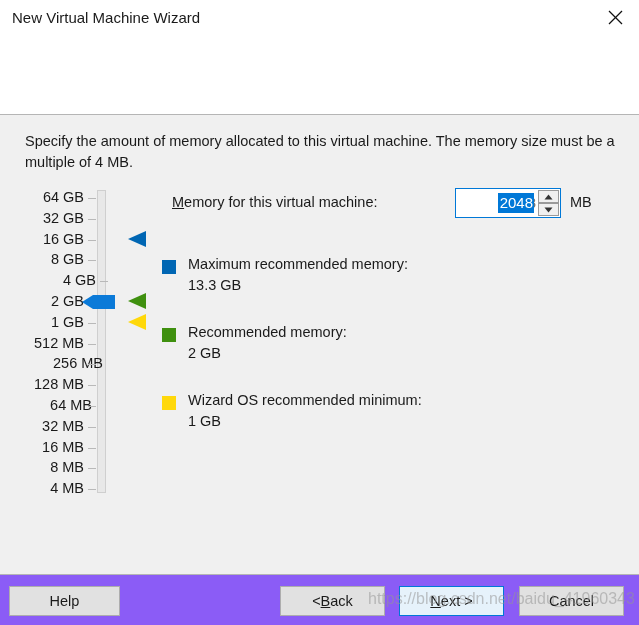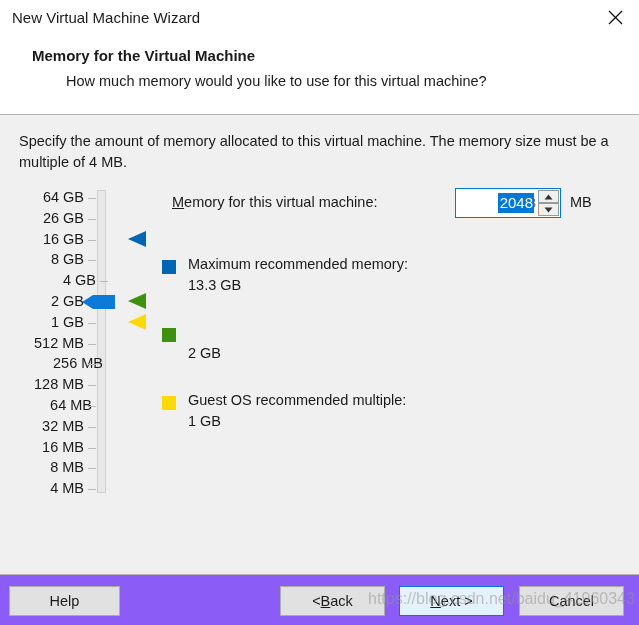--- a/index.html
+++ b/index.html
@@ -69,21 +69,21 @@
 
   
   #body-panel {
     position: absolute;
     left: 0; top: 116px;
     width: 639px; height: 458px;
     background: #f0f0f0;
   }
   #instructions {
     position: absolute;
-    left: 19px; top: 15px;
+    left: 25px; top: 15px;
     width: 606px;
     font-size: 14.5px;
     line-height: 21px;
     color: #1a1a1a;
   }
 
   
   #scale {
     position: absolute;
     left: 0; top: 72px;
@@ -294,37 +294,35 @@
     <span>
       <svg width="17" height="17" viewBox="0 0 17 17">
         <line x1="2" y1="2" x2="15" y2="15" stroke="#111" stroke-width="1.2"></line>
         <line x1="15" y1="2" x2="2" y2="15" stroke="#111" stroke-width="1.2"></line>
       </svg>
     </span>
   </div>
 </div>
 
 <div id="header">
-  <div id="header-title">Memory for the Virtual Machine</div>
-  <div id="header-subtitle">How much memory would you like to use for this virtual machine?</div>
 </div>
 
 <div id="body-panel">
 
   <div id="instructions">Specify the amount of memory allocated to this virtual machine. The memory size must be a multiple of 4 MB.</div>
 
   <div id="scale">
     <div id="slider-track"></div>
     <div id="scale-rows">
         <div class="scale-row" style="top: 1px;">
           <div class="scale-label">64 GB</div>
           <div class="scale-tick"></div>
         </div>
         <div class="scale-row" style="top: 21.8px;">
-          <div class="scale-label">26 GB</div>
+          <div class="scale-label">32 GB</div>
           <div class="scale-tick"></div>
         </div>
         <div class="scale-row" style="top: 42.6px;">
           <div class="scale-label">16 GB</div>
           <div class="scale-tick"></div>
         </div>
         <div class="scale-row" style="top: 63.4px;">
           <div class="scale-label">8 GB</div>
           <div class="scale-tick"></div>
         </div>
@@ -421,25 +419,26 @@
   </div>
 
   <div id="legend">
       <div class="legend-item" style="top: 0px;">
         <div class="legend-swatch" style="background: rgb(0, 102, 179);"></div>
         <div class="legend-title">Maximum recommended memory:</div>
         <div class="legend-value">13.3 GB</div>
       </div>
       <div class="legend-item" style="top: 68px;">
         <div class="legend-swatch" style="background: rgb(63, 144, 15);"></div>
+        <div class="legend-title">Recommended memory:</div>
         <div class="legend-value">2 GB</div>
       </div>
       <div class="legend-item" style="top: 136px;">
         <div class="legend-swatch" style="background: rgb(255, 216, 10);"></div>
-        <div class="legend-title">Guest OS recommended multiple:</div>
+        <div class="legend-title">Wizard OS recommended minimum:</div>
         <div class="legend-value">1 GB</div>
       </div>
     </div>
 </div>
 
 <div id="footer">
   <button class="btn" id="help-button">Help</button>
   <button class="btn" id="back-button">
       <span>&lt; </span>
       <u>B</u>

